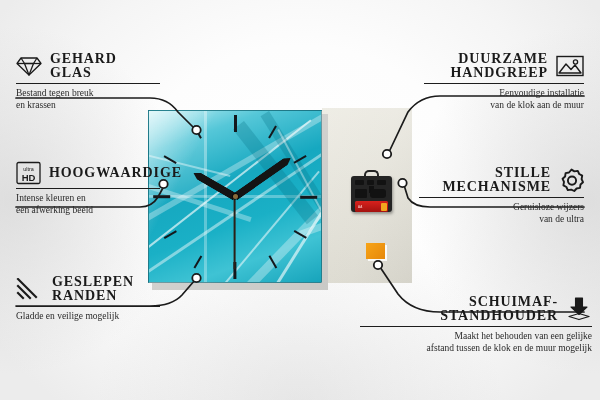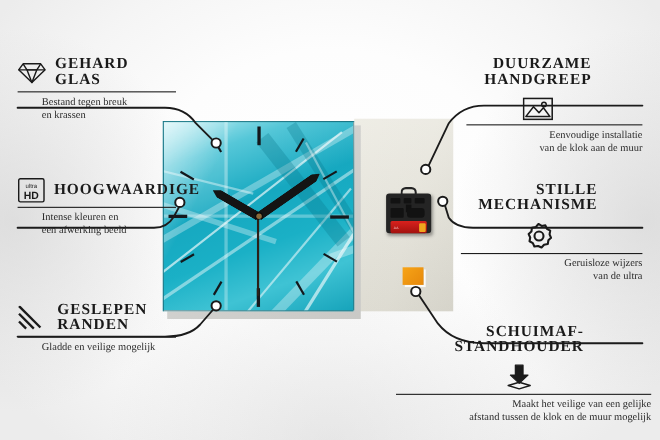--- a/index.html
+++ b/index.html
@@ -50,25 +50,24 @@
     height: 1px;
     background: #1d1d1d;
     margin-top: 3px;
     margin-bottom: 4px;
   }
   .feature .desc {
     font-family: "Liberation Serif", serif;
     font-size: 9.5px;
     line-height: 11.5px;
     color: #2a2a2a;
-    margin-left: 22px;
   }
   .feature.left .titles { text-align: left; }
   .feature.left .desc   { text-align: left; }
-  .feature.right .head  { flex-direction: column; justify-content: flex-end; }
+  .feature.right .head  { flex-direction: row; justify-content: flex-end; }
   .feature.right .titles{ text-align: right; }
   .feature.right .desc  { text-align: right; }
 
   .ic { flex: 0 0 auto; display: block; }
 
   
   #clock-wall {
     position: absolute;
     left: 322px; top: 108px;
     width: 90px; height: 175px;
@@ -379,18 +378,18 @@
         <div>SCHUIMAF-</div>
         <div>STANDHOUDER</div>
       </div>
       <svg class="ic" width="26" height="24" viewBox="0 0 26 24">
         <path d="M9.5 1 H16.5 V10 H21 L13 17.5 L5 10 H9.5 Z" fill="#1a1a1a" stroke="#1a1a1a" stroke-width="1.1" stroke-linejoin="round"></path>
         <path d="M3 19.5 L13 16.5 L23 19.5 L13 22.5 Z" fill="none" stroke="#1a1a1a" stroke-width="1.3" stroke-linejoin="round"></path>
       </svg>
     </div>
     <div class="rule" style="width:232px; margin-left:auto;"></div>
     <div class="desc">
-      <div>Maakt het veilige van een gelijke</div>
+      <div>Maakt het behouden van een gelijke</div>
       <div>afstand tussen de klok en de muur mogelijk</div>
     </div>
   </div>
 
 </div>
 
 </body></html>

